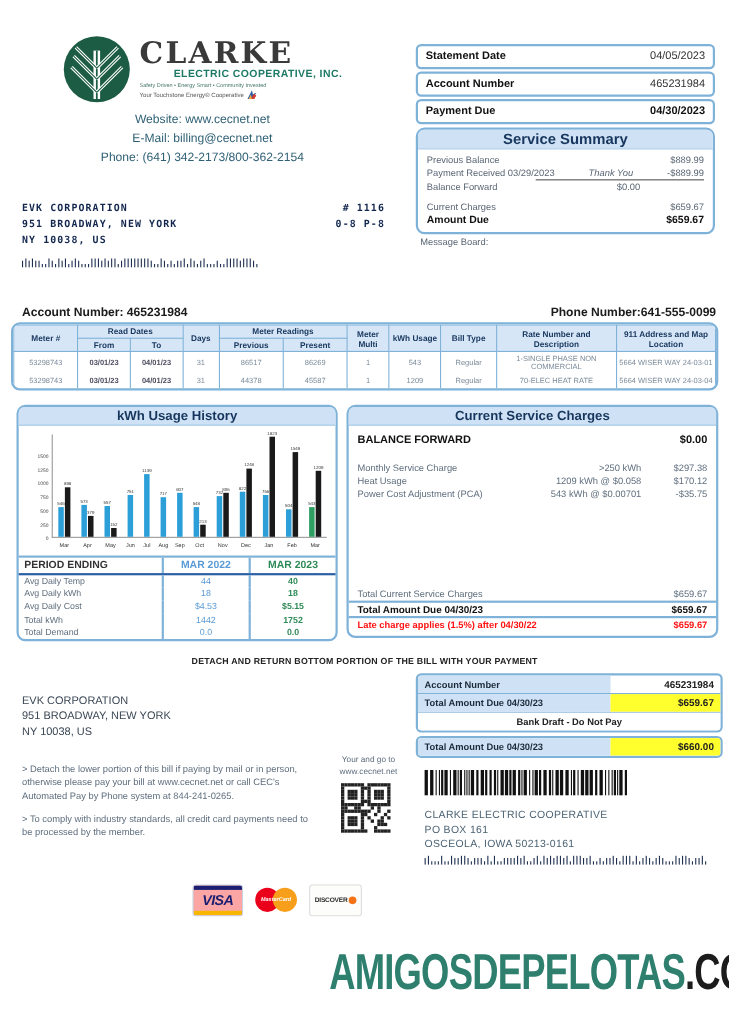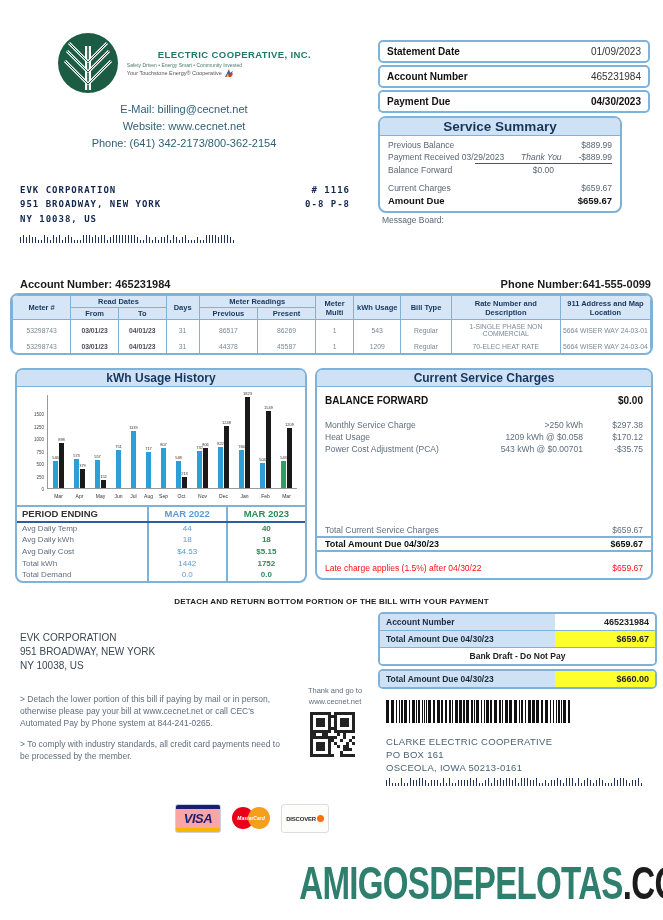--- a/index.html
+++ b/index.html
@@ -23,21 +23,21 @@
   #recipient .rrow{display:flex;justify-content:space-between;}
   .postal{display:flex;align-items:flex-end;gap:1px;}
   .postal i{display:block;width:1px;background:#203050;}
   
   .stmt-row{border:2px solid #7fb2d9;border-radius:5px;background:#fff;display:flex;
             justify-content:space-between;align-items:center;padding:2px 7px;font-size:10px;
             margin-bottom:2px;height:15px;}
   .stmt-row .lb{font-weight:bold;color:#111;}
   .stmt-row .vl{color:#333;}
   
-  #svc-box{width:244px;}
+  #svc-box{width:272px;}
   #svc-box .panel-head{font-size:13.5px;padding:1px 0;}
   .svc-row{display:flex;justify-content:space-between;padding:1px 8px;font-size:8.5px;color:#5a6674;}
   .svc-mid{font-style:italic;}
   .svc-rule{width:57%;margin:0 8px 0 auto;border-top:1px solid #555;}
   .svc-bold{font-weight:bold;color:#111;font-size:9.5px;}
   
   #meter-wrap{width:643px;}
   #meter-table{border-collapse:collapse;width:100%;}
   #meter-table th{background:#d6e6f7;color:#17365d;font-size:7.5px;font-weight:bold;
                   border:1px solid #7fb2d9;padding:1px 2px;}
@@ -73,22 +73,22 @@
   #charges-panel .panel-head{font-size:12px;padding:1px 0;}
   #charges-body{padding:8px 8px 4px 8px;}
   .bf-row{display:flex;justify-content:space-between;font-weight:bold;font-size:10px;color:#111;}
   .chg-row{display:flex;font-size:8.5px;color:#5f6e7e;line-height:1.4;}
   .chg-row .cl{flex:1;}
   .chg-row .cd{width:118px;text-align:right;color:#5f6e7e;}
   .chg-row .ca{width:60px;text-align:right;}
   .tot-row{display:flex;justify-content:space-between;font-size:8.5px;color:#5f6e7e;padding:1px 8px;}
   .due-row{display:flex;justify-content:space-between;font-size:9px;font-weight:bold;color:#111;
            border-top:2px solid #7fb2d9;border-bottom:2px solid #7fb2d9;padding:1px 8px;}
-  .late-row{display:flex;justify-content:space-between;font-size:8.5px;font-weight:normal;color:#f11;
-            padding:1px 8px;margin-top:10px;}
+  .late-row{display:flex;justify-content:space-between;font-size:8.5px;font-weight:bold;color:#f11;
+            padding:1px 8px;}
   
   #detach{width:100%;text-align:center;font-size:8px;font-weight:bold;color:#222;letter-spacing:.2px;}
   
   #bl-address{font-size:10px;color:#3b4754;line-height:1.4;}
   .para{font-size:8.5px;color:#5f6e7e;line-height:1.4;width:268px;margin-bottom:9px;}
   #scan-note{font-size:7.5px;color:#5f6e7e;text-align:center;line-height:1.4;}
   
   #stub1,#stub2{width:275px;border:2px solid #7fb2d9;border-radius:5px;overflow:hidden;}
   .stub-row{display:flex;height:16px;border-bottom:1px solid #7fb2d9;}
   .stub-row:last-child{border-bottom:none;}
@@ -148,35 +148,36 @@
       <g stroke="#1c5c44" stroke-width="1" fill="none">
         <path d="M31 30 L12 11"></path>
           <path d="M31 30 L50 11"></path>
         <path d="M31 40 L10 19"></path>
           <path d="M31 40 L52 19"></path>
         <path d="M31 52 L8 29"></path>
           <path d="M31 52 L54 29"></path>
       </g>
     </svg>
     <div style="text-align:left;">
+      <div id="brand-name">CLARKE</div>
       <div id="brand-sub">ELECTRIC COOPERATIVE, INC.</div>
       <div id="brand-tag">Safety Driven  •  Energy Smart  •  Community Invested</div>
       <div id="brand-tag2">
         <span>Your Touchstone Energy® Cooperative</span>
         <svg width="10" height="9" viewBox="0 0 10 9">
           <path d="M1 8 L5 0 L6 4 L9 2 L6 8 Z" fill="#2c5fa8"></path>
           <path d="M4 8 L7 3 L9 5 L7 8 Z" fill="#d23b2f"></path>
           <path d="M2 8 L4 4 L5 8 Z" fill="#f2a93b"></path>
         </svg>
       </div>
     </div>
   </div>
   <div id="contact">
+    <div>Website: www.cecnet.net</div>
     <div>E-Mail: billing@cecnet.net</div>
-    <div>Website: www.cecnet.net</div>
     <div>Phone: (641) 342-2173/800-362-2154</div>
   </div>
 </div>
 
 <div id="recipient" class="abs" style="left:20px;top:183px;">
   <div class="rrow">
     <span>EVK CORPORATION</span>
     <span># 1116</span>
   </div>
   <div class="rrow">
@@ -258,21 +259,21 @@
     <i style="height: 8px; margin-right: 1px;"></i>
     <i style="height: 8px; margin-right: 1px;"></i>
     <i style="height: 8px; margin-right: 1px;"></i>
     <i style="height: 6px; margin-right: 1px;"></i>
     <i style="height: 3px; margin-right: 1px;"></i>
   </div>
 
 <div class="abs" style="left:378px;top:40px;width:272px;">
   <div class="stmt-row">
     <span class="lb">Statement Date</span>
-    <span class="vl">01/09/2023</span>
+    <span class="vl">04/05/2023</span>
   </div>
   <div class="stmt-row">
     <span class="lb">Account Number</span>
     <span class="vl">465231984</span>
   </div>
   <div class="stmt-row">
     <span class="lb">Payment Due</span>
     <span class="vl" style="font-weight:bold;color:#111;">04/30/2023</span>
   </div>
 
@@ -580,21 +581,21 @@
       <span class="c2"></span>
     <span class="mtxt">MasterCard</span>
   </div>
   <div class="disc">
     <span class="dtxt">DISCOVER</span>
     <span class="dot"></span>
   </div>
 </div>
 
 <div id="scan-note" class="abs" style="left:296px;top:686px;width:78px;">
-  <div>Thank and go to</div>
+  <div>Your and go to</div>
   <div>www.cecnet.net</div>
 </div>
 <div id="qr" class="abs" style="left:310px;top:712px;">
     <i class="on"></i>
     <i class="on"></i>
     <i class="on"></i>
     <i class="on"></i>
     <i class="on"></i>
     <i class="on"></i>
     <i class="on"></i>

